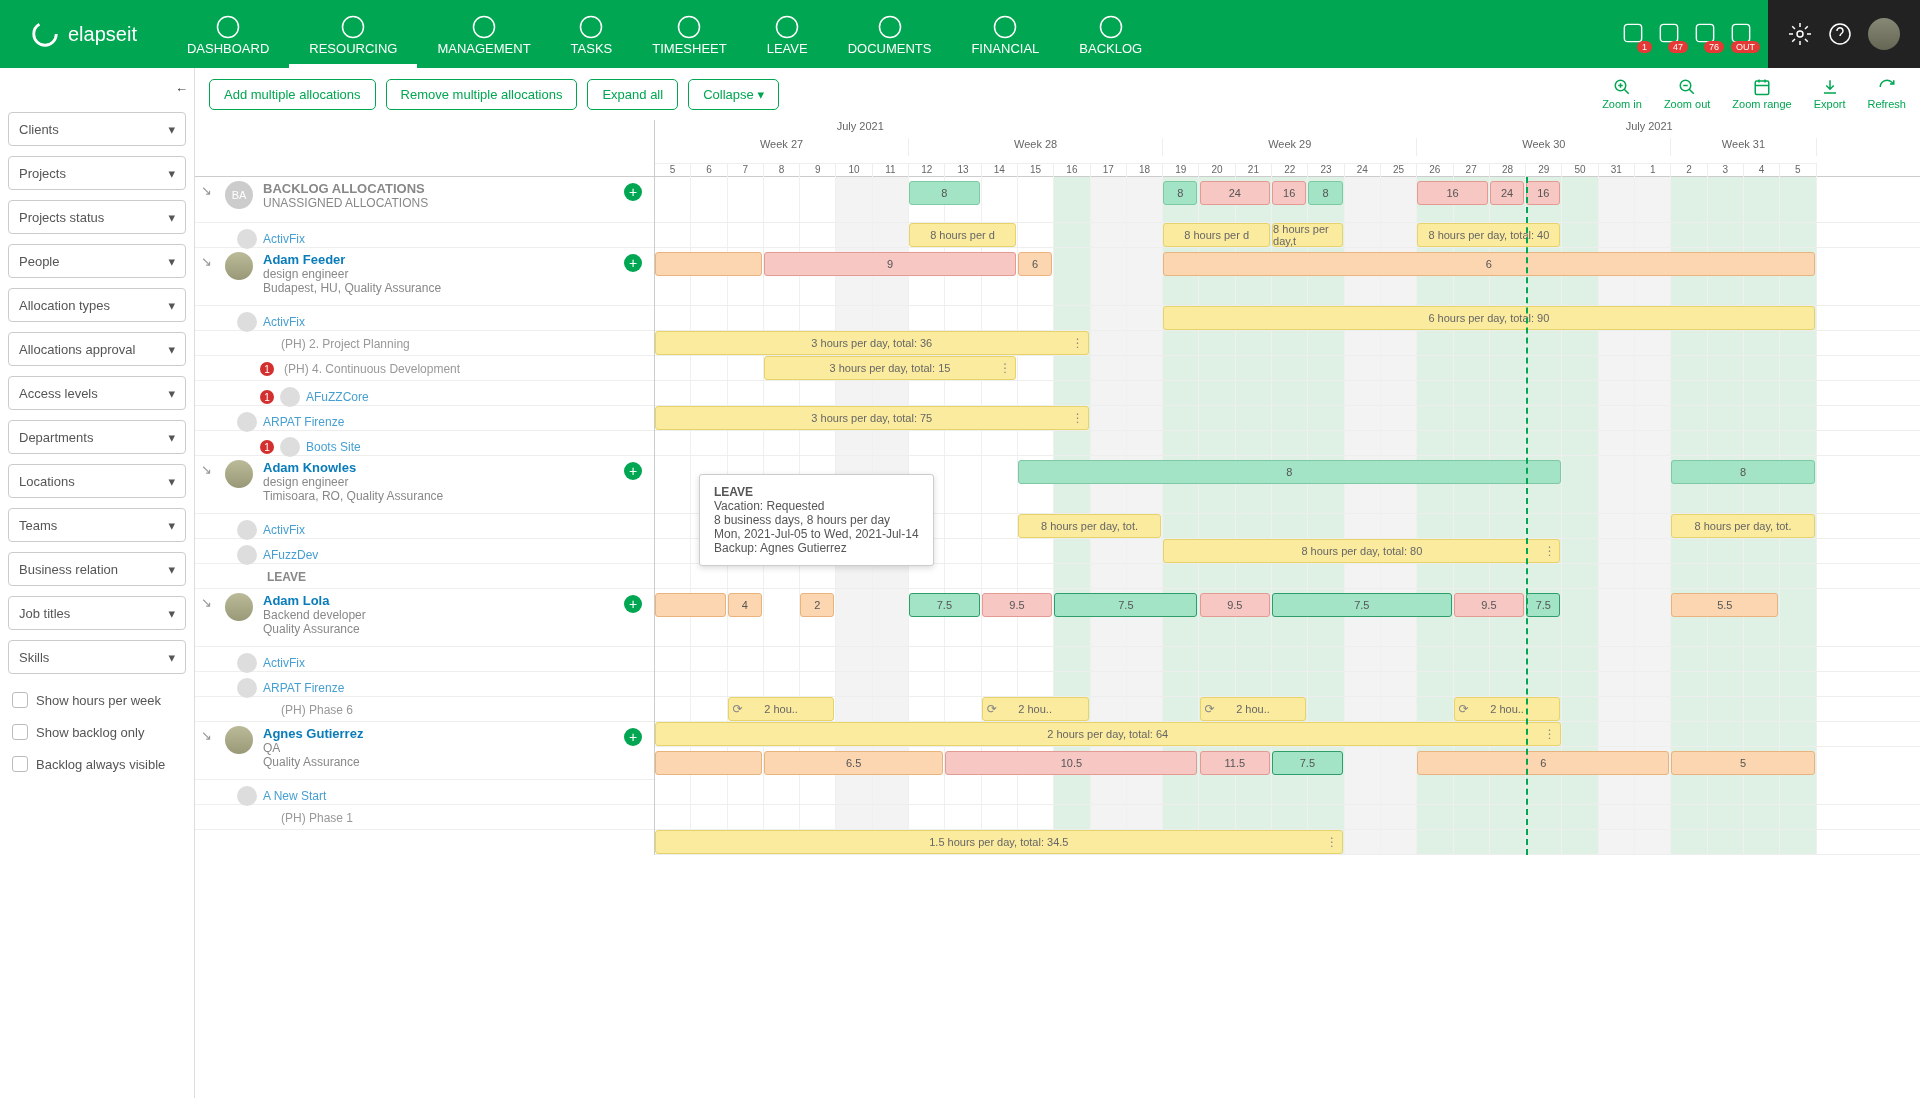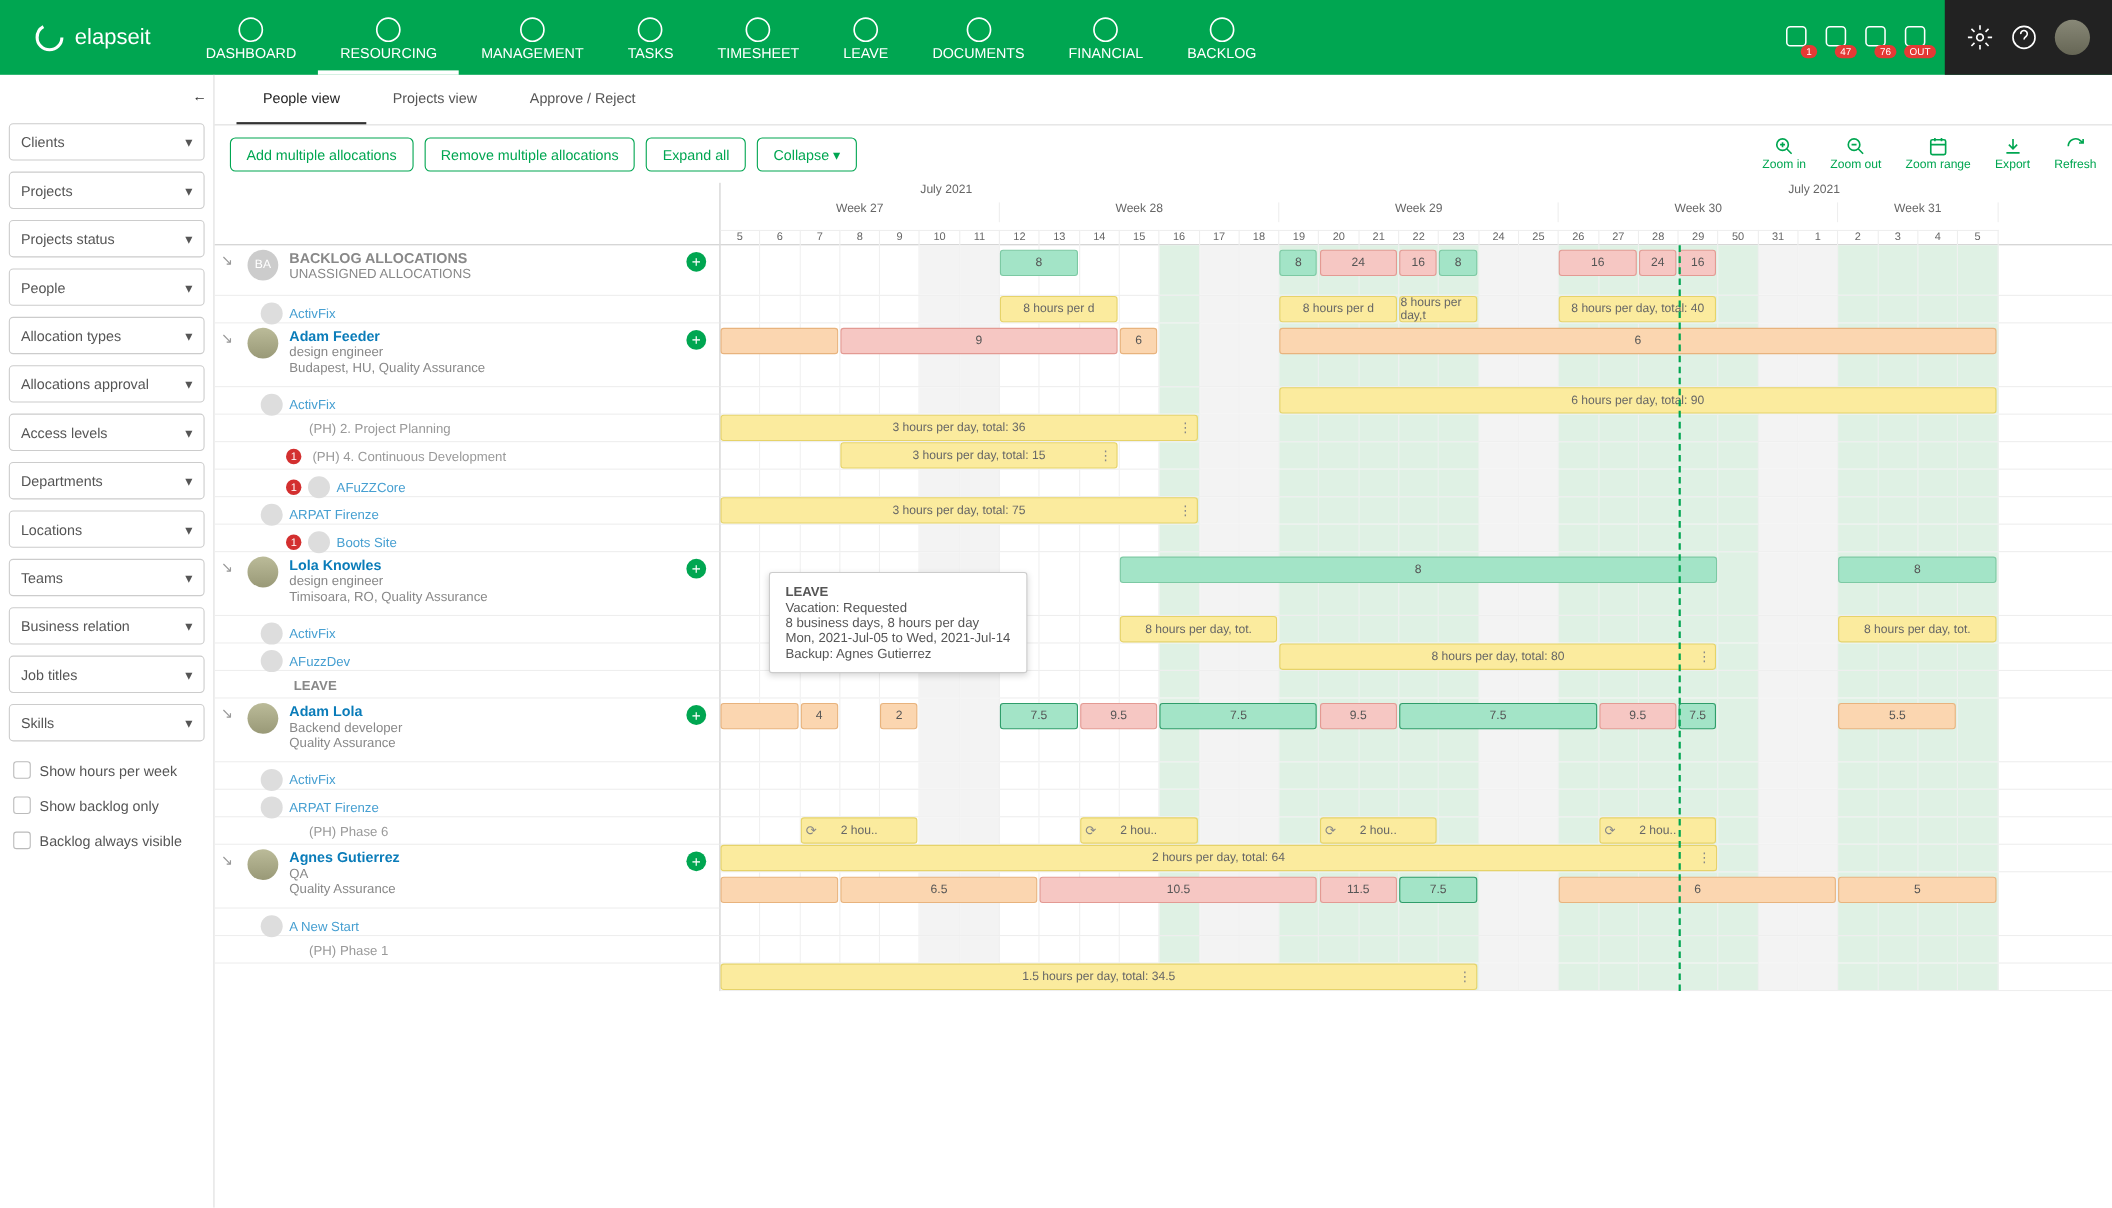--- a/index.html
+++ b/index.html
@@ -230,25 +230,20 @@
       <div class="chk-row">
         <div class="chk"></div>
         <span>Show backlog only</span>
       </div>
       <div class="chk-row">
         <div class="chk"></div>
         <span>Backlog always visible</span>
       </div>
     </div>
   <div class="content">
-    <div class="tabs" id="tabs">
-        <div class="tab active">People view</div>
-        <div class="tab">Projects view</div>
-        <div class="tab">Approve / Reject</div>
-      </div>
     <div class="toolbar">
       <button class="btn">Add multiple allocations</button>
       <button class="btn">Remove multiple allocations</button>
       <button class="btn">Expand all</button>
       <button class="btn"><span>Collapse</span> <span>▾</span></button>
       <div class="toolbar-right">
         <div class="zoom-item"><svg viewBox="0 0 24 24" fill="none" stroke="#00a651" stroke-width="2">
               <circle cx="10" cy="10" r="7"></circle>
               <path d="M21 21l-6-6M7 10h6M10 7v6"></path>
             </svg><span>Zoom in</span></div>
@@ -337,21 +332,21 @@
                   <span class="alert-dot">1</span>
                   <span class="proj-avatar"></span>
                   <span class="proj-link">Boots Site</span>
                 </div>
               </div>
               <div class="lane-left" style="height:58px">
                 <div class="person-head">
                   <span class="chevron">↘</span>
                   <div class="p-avatar" style="background:linear-gradient(#bb9,#997)"></div>
                   <div>
-                    <div class="p-name">Lola Knowles</div>
+                    <div class="p-name">Adam Knowles</div>
                     <div class="p-sub">design engineer</div>
                     <div class="p-sub">Timisoara, RO, Quality Assurance</div>
                   </div>
                 </div>
                 <div class="add-btn">+</div>
               </div>
               <div class="lane-left" style="height:25px">
                 <div class="proj-row">
                   <span class="proj-avatar"></span>
                   <span class="proj-link">ActivFix</span>

